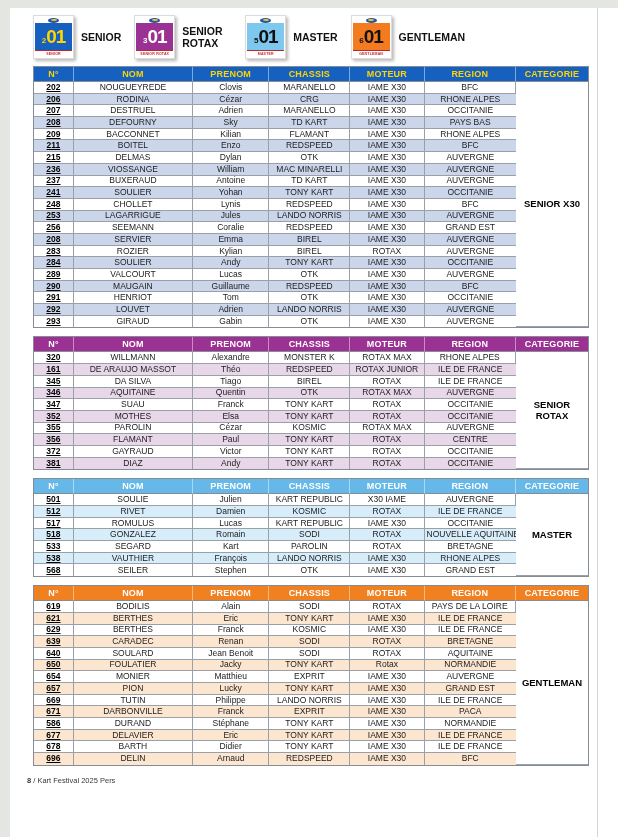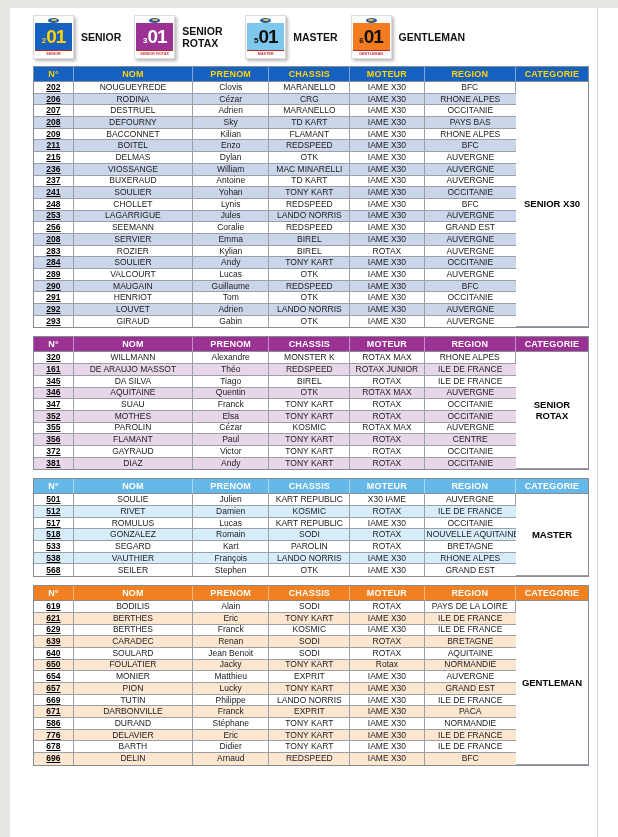--- a/index.html
+++ b/index.html
@@ -610,21 +610,21 @@
           </tr>
           <tr>
             <td class="num">586</td>
             <td>DURAND</td>
             <td>Stéphane</td>
             <td>TONY KART</td>
             <td>IAME X30</td>
             <td>NORMANDIE</td>
           </tr>
           <tr>
-            <td class="num">776</td>
+            <td class="num">677</td>
             <td>DELAVIER</td>
             <td>Eric</td>
             <td>TONY KART</td>
             <td>IAME X30</td>
             <td>ILE DE FRANCE</td>
           </tr>
           <tr>
             <td class="num">678</td>
             <td>BARTH</td>
             <td>Didier</td>
@@ -637,14 +637,17 @@
             <td>DELIN</td>
             <td>Arnaud</td>
             <td>REDSPEED</td>
             <td>IAME X30</td>
             <td>BFC</td>
           </tr>
         </tbody>
       </table>
   </div>
 
+  <div class="footer">
+    <span class="pg">8</span><span> / Kart Festival 2025 Pers</span>
+  </div>
 
 </div>
 
 </body></html>

